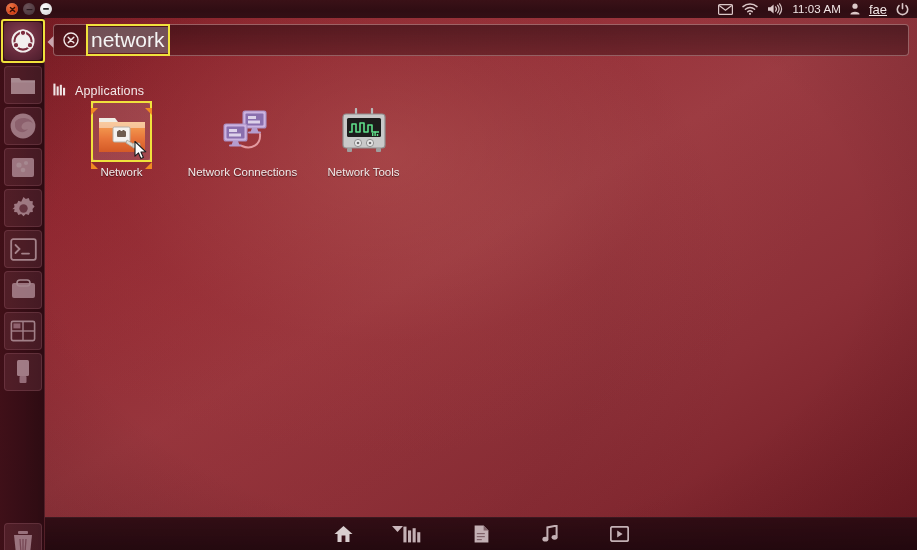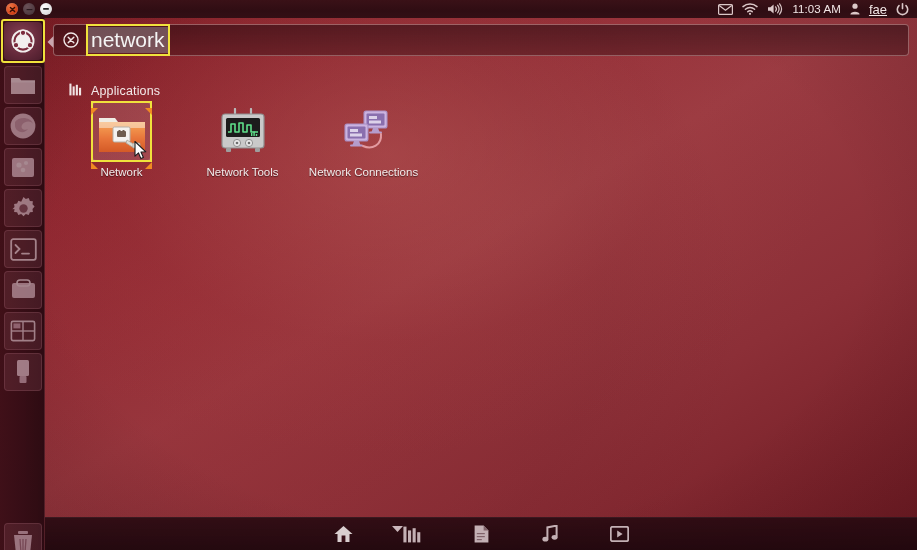--- a/index.html
+++ b/index.html
@@ -89,21 +89,21 @@
     font-family:"Liberation Sans", sans-serif; letter-spacing:0px;
     background:rgba(160,165,170,0.42);
     display:inline-block;
   }
   #search-focus {
     position:absolute; left:-2px; top:-3px; right:-2px; bottom:-3px;
     border:2px solid #f0e23c; pointer-events:none;
   }
 
   
-  #cat-header { position:absolute; left:24px; top:64px; display:flex; align-items:center; gap:9px; }
+  #cat-header { position:absolute; left:8px; top:64px; display:flex; align-items:center; gap:9px; }
   #cat-header .label { color:#f3eaea; font-size:12.5px; letter-spacing:.15px; }
 
   
   #results { position:absolute; left:16px; top:84px; width:840px; display:flex; }
   .result {
     width:121px; display:flex; flex-direction:column; align-items:center;
     position:relative; padding-top:4px;
   }
   .result .ico { width:52px; height:52px; display:flex; align-items:center; justify-content:center; position:relative; }
   .result .nm { margin-top:8px; font-size:11.5px; color:#f3eaea; text-align:center; white-space:nowrap;
@@ -354,20 +354,44 @@
           </svg></span>
       <span class="corner" style="left:84px;top:53px;">
         <svg width="7" height="7" viewBox="0 0 7 7">
             <path d="M7 0 L7 7 L0 7 Z" fill="#f08a22"></path>
           </svg></span>
       <div class="nm">Network</div>
     </div>
 
     <div class="result">
       <div class="ico">
+        <svg width="52" height="46" viewBox="0 0 52 46">
+
+          <rect x="26" y="2" width="23" height="17" rx="2" fill="#cbb3e0" stroke="#a98fc4" stroke-width="1.1"></rect>
+          <rect x="28.5" y="4.5" width="18" height="12" rx="1" fill="#8a6fae"></rect>
+          <rect x="31" y="7" width="8" height="3" fill="#ddd2ea"></rect>
+          <rect x="31" y="11.5" width="12" height="3" fill="#ddd2ea"></rect>
+          <path d="M35 19 h5 l1.5 4 h-8 Z" fill="#b59ccd"></path>
+          <rect x="31" y="22.6" width="13" height="2" rx="1" fill="#b59ccd"></rect>
+
+          <rect x="7" y="15" width="23" height="17" rx="2" fill="#cbb3e0" stroke="#a98fc4" stroke-width="1.1"></rect>
+          <rect x="9.5" y="17.5" width="18" height="12" rx="1" fill="#8a6fae"></rect>
+          <rect x="12" y="20" width="8" height="3" fill="#ddd2ea"></rect>
+          <rect x="12" y="24.5" width="12" height="3" fill="#ddd2ea"></rect>
+          <path d="M16 32 h5 l1.5 4 h-8 Z" fill="#b59ccd"></path>
+          <rect x="12" y="35.6" width="13" height="2" rx="1" fill="#b59ccd"></rect>
+
+          <path d="M25 37 C34 41 44 36 43 25" fill="none" stroke="#e39aa0" stroke-width="2" stroke-linecap="round"></path>
+        </svg>
+      </div>
+      <div class="nm">Network Connections</div>
+    </div>
+
+    <div class="result">
+      <div class="ico">
         <svg width="50" height="48" viewBox="0 0 50 48">
 
           <line x1="17" y1="1" x2="17" y2="7" stroke="#b9b9b9" stroke-width="2.2" stroke-linecap="round"></line>
           <line x1="33" y1="1" x2="33" y2="7" stroke="#b9b9b9" stroke-width="2.2" stroke-linecap="round"></line>
 
           <rect x="4" y="6" width="42" height="34" rx="3" fill="#c9c9c9" stroke="#8e8e8e" stroke-width="1.2"></rect>
           <rect x="8" y="10" width="34" height="19" rx="1.5" fill="#1c1c1c"></rect>
 
           <path d="M10 24 L13 24 L13 16 L17 16 L17 24 L21 24 L21 15 L25 15 L25 24 L29 24 L29 17 L33 17 L33 24 L40 24" fill="none" stroke="#5fe08a" stroke-width="1.6" stroke-linejoin="round"></path>
 
@@ -380,44 +404,20 @@
           <circle cx="31" cy="35" r="3.6" fill="#e8e8e8" stroke="#8e8e8e" stroke-width="1"></circle>
           <circle cx="31" cy="35" r="1.3" fill="#6d6d6d"></circle>
 
           <rect x="8" y="40" width="5" height="4" rx="1" fill="#9e9e9e"></rect>
           <rect x="37" y="40" width="5" height="4" rx="1" fill="#9e9e9e"></rect>
         </svg>
       </div>
       <div class="nm">Network Tools</div>
     </div>
 
-    <div class="result">
-      <div class="ico">
-        <svg width="52" height="46" viewBox="0 0 52 46">
-
-          <rect x="26" y="2" width="23" height="17" rx="2" fill="#cbb3e0" stroke="#a98fc4" stroke-width="1.1"></rect>
-          <rect x="28.5" y="4.5" width="18" height="12" rx="1" fill="#8a6fae"></rect>
-          <rect x="31" y="7" width="8" height="3" fill="#ddd2ea"></rect>
-          <rect x="31" y="11.5" width="12" height="3" fill="#ddd2ea"></rect>
-          <path d="M35 19 h5 l1.5 4 h-8 Z" fill="#b59ccd"></path>
-          <rect x="31" y="22.6" width="13" height="2" rx="1" fill="#b59ccd"></rect>
-
-          <rect x="7" y="15" width="23" height="17" rx="2" fill="#cbb3e0" stroke="#a98fc4" stroke-width="1.1"></rect>
-          <rect x="9.5" y="17.5" width="18" height="12" rx="1" fill="#8a6fae"></rect>
-          <rect x="12" y="20" width="8" height="3" fill="#ddd2ea"></rect>
-          <rect x="12" y="24.5" width="12" height="3" fill="#ddd2ea"></rect>
-          <path d="M16 32 h5 l1.5 4 h-8 Z" fill="#b59ccd"></path>
-          <rect x="12" y="35.6" width="13" height="2" rx="1" fill="#b59ccd"></rect>
-
-          <path d="M25 37 C34 41 44 36 43 25" fill="none" stroke="#e39aa0" stroke-width="2" stroke-linecap="round"></path>
-        </svg>
-      </div>
-      <div class="nm">Network Connections</div>
-    </div>
-
 
   </div>
 </div>
 
 <div id="home-caret">
   <svg width="11" height="6" viewBox="0 0 11 6">
       <path d="M0 0 L11 0 L5.5 6 Z" fill="#cbb7bc"></path>
     </svg>
 </div>
 

